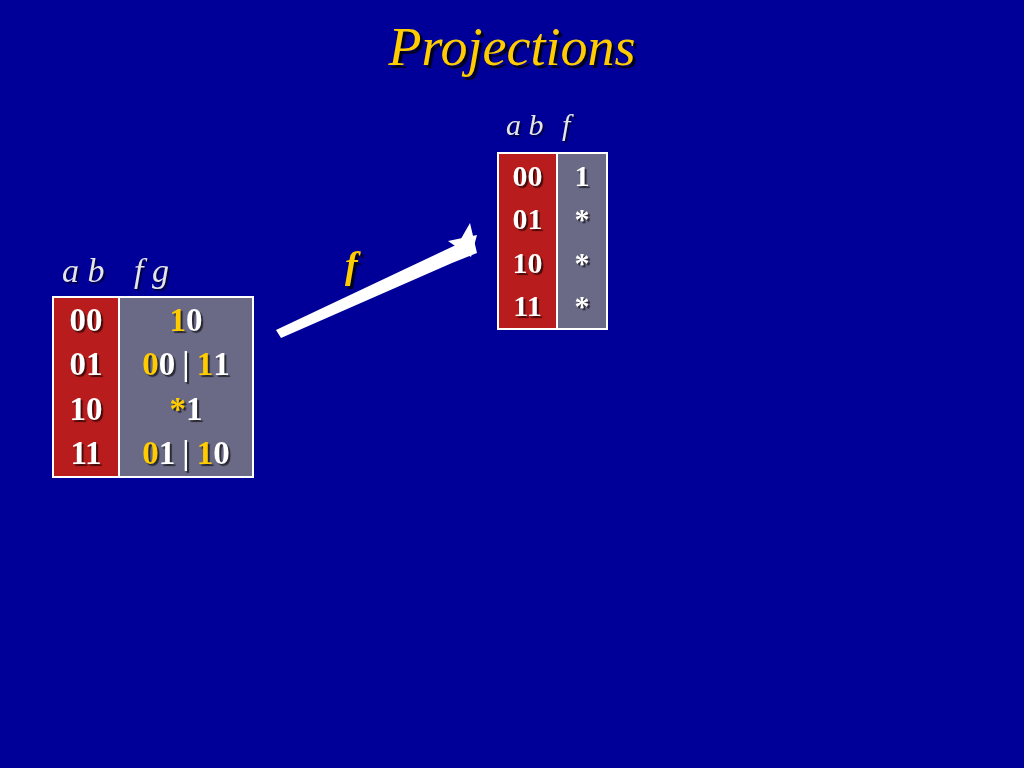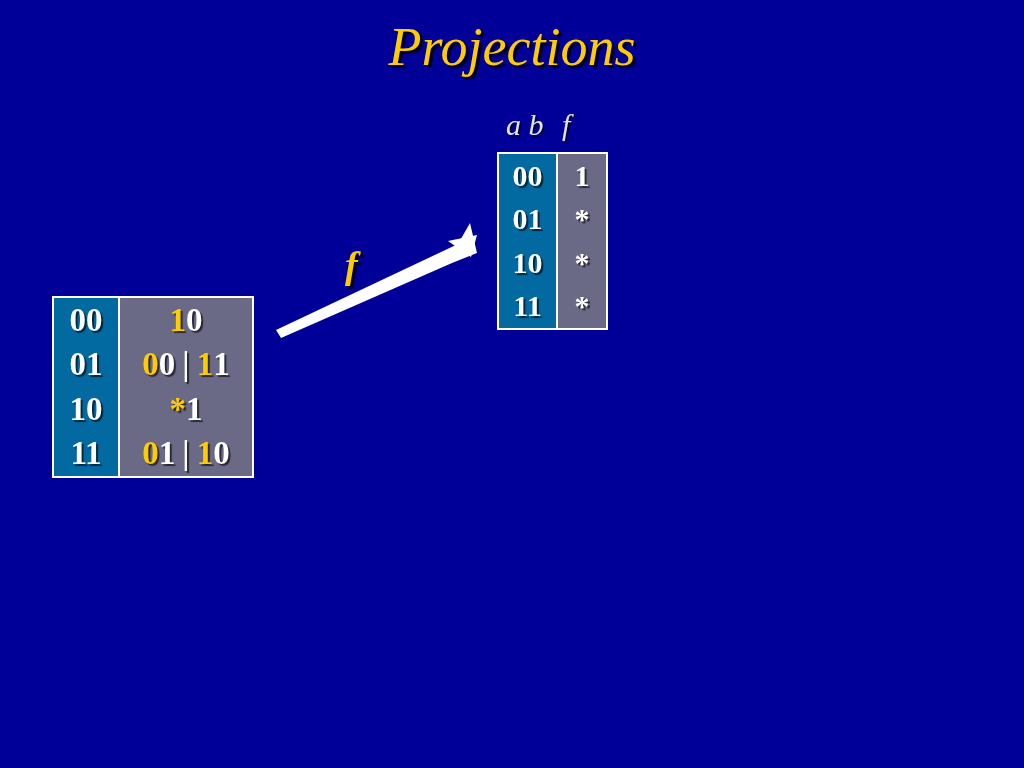--- a/index.html
+++ b/index.html
@@ -48,21 +48,21 @@
   }
   .tt-box {
     position: absolute;
     border: 2px solid #FFFFFF;
     box-sizing: border-box;
     display: flex;
     flex-direction: row;
     align-items: stretch;
   }
   .tt-colleft {
-    background: #0369a1;
+    background: #b91c1c;
     border-right: 2px solid #FFFFFF;
     box-sizing: border-box;
     display: flex;
     flex-direction: column;
   }
   .tt-colright {
     background: #6A6A87;
     box-sizing: border-box;
     display: flex;
     flex-direction: column;
@@ -137,20 +137,23 @@
     text-shadow: 3px 3px 1px rgba(0,0,0,0.78);
   }
 </style>
 </head>
 <body>
 
 <div id="slide">
 
   <div id="slide-title">Projections</div>
 
+  <div id="left-table-header" class="tt-header">
+    <span class="hdr-ab">a b</span><span class="hdr-fg">f  g</span>
+  </div>
 
   <div id="left-table" class="tt-box">
     <div class="tt-colleft">
       <div class="tt-cell">00</div>
       <div class="tt-cell">01</div>
       <div class="tt-cell">10</div>
       <div class="tt-cell">11</div>
     </div>
     <div class="tt-colright">
 

